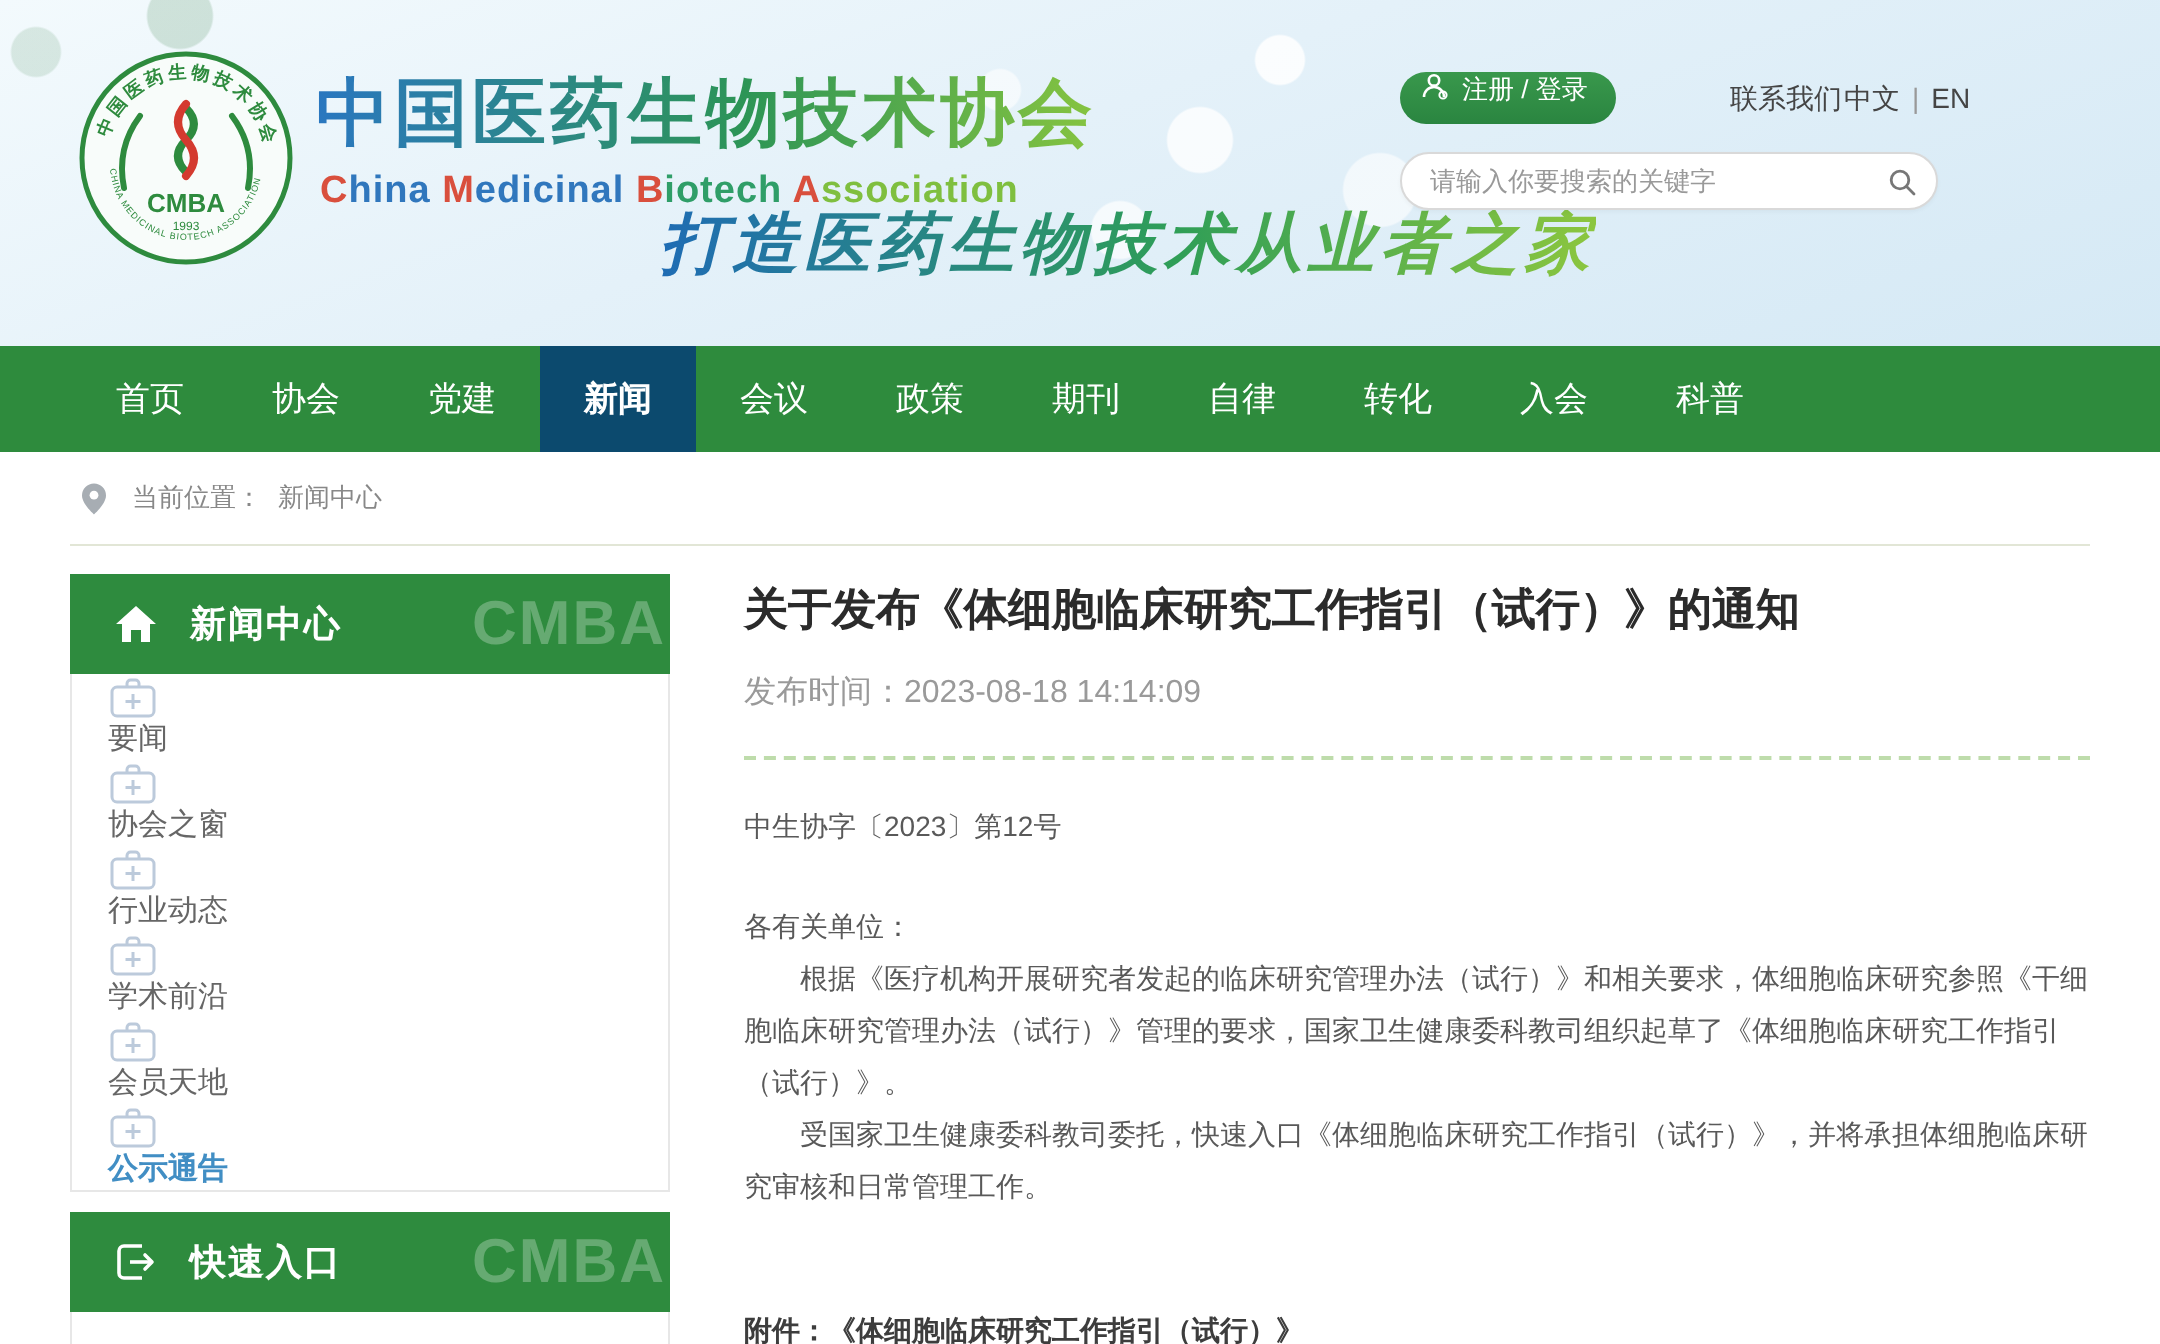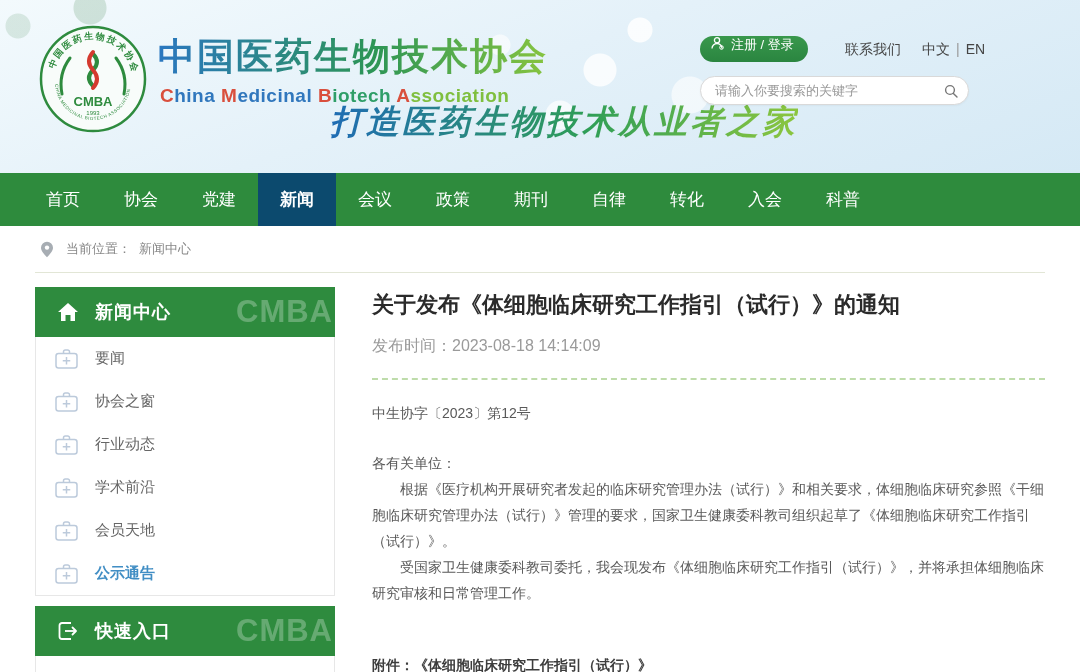--- a/index.html
+++ b/index.html
@@ -33,38 +33,38 @@
     font-family:"DejaVu Serif","Liberation Serif",serif;letter-spacing:3px;
     background:linear-gradient(90deg,#1f6cb4 0%,#2f9e57 55%,#8cc63f 100%);
     -webkit-background-clip:text;background-clip:text;color:transparent;
   }
   .register-btn{
     position:absolute;left:700px;top:36px;height:26px;padding:0 14px 0 10px;border:none;
     background:linear-gradient(#39984c,#2a8540);border-radius:14px;color:#fff;font-size:13px;
     display:flex;align-items:flex-start;gap:6px;cursor:pointer;
   }
   .top-link{position:absolute;top:41px;font-size:14px;color:#454545;cursor:pointer;}
-  .contact-link{left:845px;}
+  .contact-link{left:865px;}
   .lang-switch{left:922px;color:#454545;}
   .lang-switch .divider{margin:0 6px;color:#999;}
   .search-box{
     position:absolute;left:700px;top:76px;width:267px;height:27px;background:#fff;
     border:1px solid #d9d9d9;border-radius:15px;display:flex;align-items:center;
     box-shadow:0 1px 2px rgba(0,0,0,.04);
   }
   .search-box input{
     flex:1;border:none;outline:none;background:transparent;font-size:13px;color:#333;
     padding:0 6px 0 14px;font-family:inherit;
   }
   .search-box input::placeholder{color:#999;}
   .search-btn{border:none;background:transparent;padding:0 10px 0 0;cursor:pointer;display:flex;align-items:center;}
   
   .navbar{
     position:absolute;left:0;top:173px;width:1080px;height:53px;background:#2e8b3d;
-    display:flex;align-items:flex-end;padding-left:24px;box-sizing:border-box;
+    display:flex;align-items:flex-end;padding-left:36px;box-sizing:border-box;
   }
   .nav-item{
     width:78px;text-align:center;line-height:53px;color:#fff;font-size:17px;cursor:pointer;
   }
   .nav-item.active{background:#0c4a6e;font-weight:bold;}
   
   .breadcrumb{
     position:absolute;left:40px;top:240px;display:flex;align-items:center;gap:12px;
     font-size:13px;color:#888;
   }
@@ -74,21 +74,21 @@
   .side-header{
     height:50px;background:#2e8b3e;display:flex;align-items:center;color:#fff;position:relative;overflow:hidden;
   }
   .side-header .hicon{margin:0 16px 0 22px;display:flex;}
   .side-header .htitle{font-size:18px;font-weight:bold;letter-spacing:1px;}
   .side-header .watermark{
     position:absolute;right:2px;top:7px;font-size:31px;font-weight:bold;letter-spacing:1px;
     color:rgba(255,255,255,.27);
   }
   .side-list{border:1px solid #e7e7e7;border-top:none;background:#fff;}
-  .side-item{display:flex;align-items:center;height:43px;padding-left:18px;cursor:pointer;}
+  .side-item{display:flex;height:43px;padding-left:18px;cursor:pointer;flex-direction:column;}
   .side-item .bicon{display:flex;margin-right:16px;}
   .side-item-label{font-size:15px;color:#666;}
   .side-item.active .side-item-label{color:#418ec4;font-weight:bold;}
   .quick-header{margin-top:10px;}
   .quick-body{height:16px;border:1px solid #e7e7e7;border-top:none;background:#fff;}
   
   .main{position:absolute;left:372px;top:290px;width:673px;}
   .article-title{margin:0;font-size:22px;font-weight:bold;color:#2b2b2b;}
   .article-meta{margin-top:16px;font-size:16px;color:#9a9a9a;}
   .dashed-sep{margin-top:21px;border-top:2px dashed #bedcab;height:0;}
@@ -320,18 +320,18 @@
   <div class="article-body">
     <p class="doc-number">中生协字〔2023〕第12号</p>
     <p class="salutation">各有关单位：</p>
     <div>
 
         <p class="indent">
           <span>根据《医疗机构开展研究者发起的临床研究管理办法（试行）》和相关要求，体细胞临床研究参照《干细胞临床研究管理办法（试行）》管理的要求，国家卫生健康委科教司组织起草了《体细胞临床研究工作指引（试行）》。</span>
         </p>
 
         <p class="indent">
-          <span>受国家卫生健康委科教司委托，我会现发布《体细胞临床研究工作指引（试行）》，并将承担体细胞临床研究审核和日常管理工作。</span>
+          <span>受国家卫生健康委科教司委托，快速入口《体细胞临床研究工作指引（试行）》，并将承担体细胞临床研究审核和日常管理工作。</span>
         </p>
       </div>
     <p class="attachment">附件：《体细胞临床研究工作指引（试行）》</p>
   </div>
 </main>
 
 </body></html>

